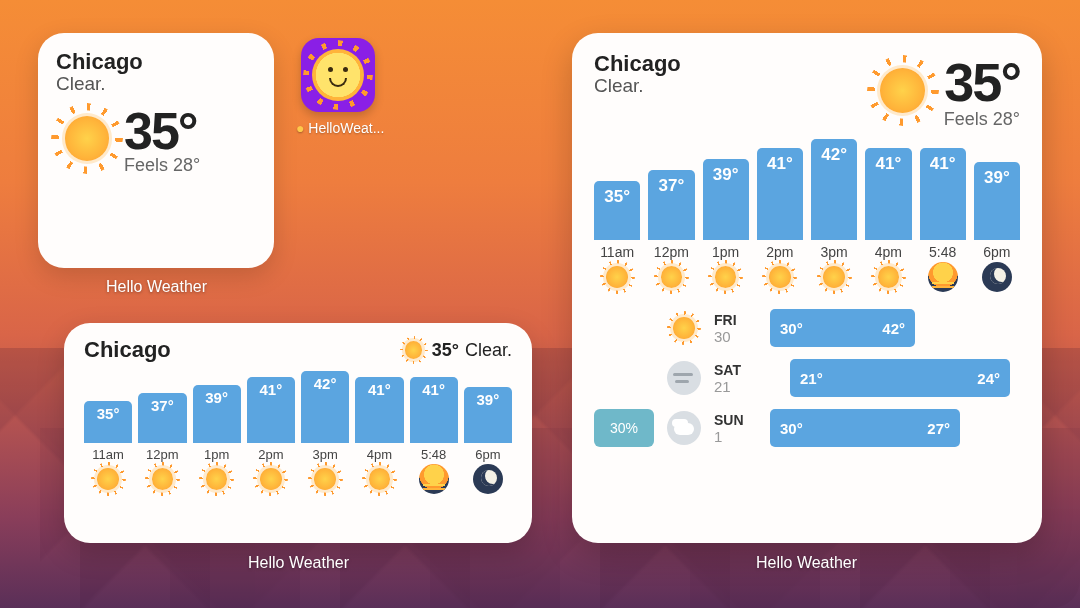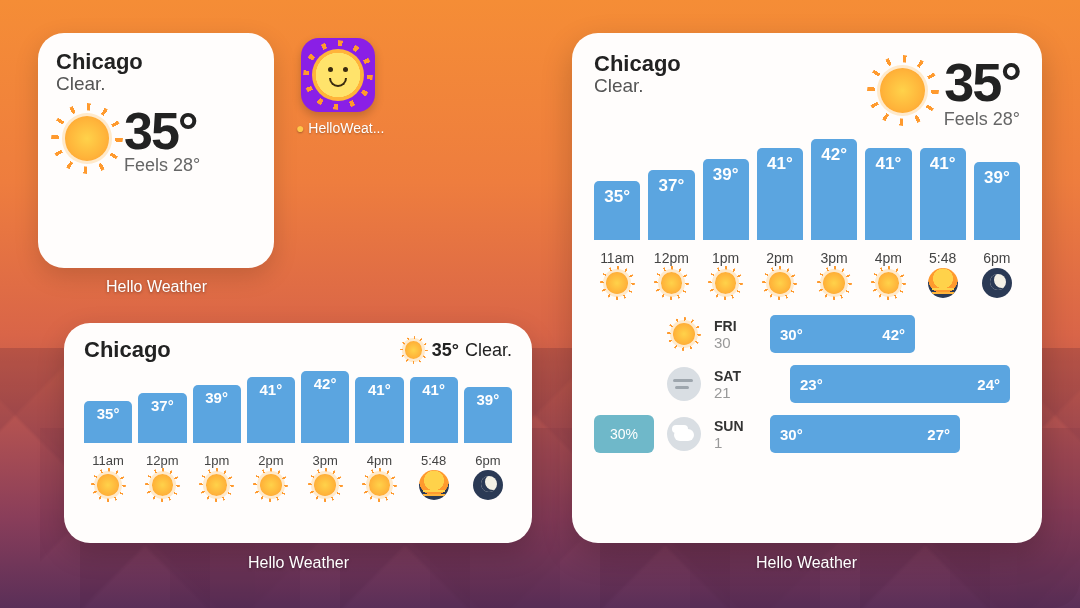--- a/index.html
+++ b/index.html
@@ -70,21 +70,21 @@
   
   .hours { display: flex; gap: 6px; align-items: flex-end; margin-top: 8px; height: 72px; }
   .lg .hours { height: 102px; gap: 8px; }
   .hour { flex: 1; display: flex; flex-direction: column; align-items: center; }
   .bar {
     width: 100%; background: #5ba5e0; border-radius: 5px 5px 0 0;
     display: flex; align-items: flex-start; justify-content: center;
     color: #fff; font-size: 15px; font-weight: 600; padding-top: 4px;
   }
   .lg .bar { font-size: 17px; padding-top: 6px; }
-  .time-row { display: flex; gap: 6px; margin-top: 10px; }
+  .time-row { display: flex; gap: 6px; margin-top: 4px; }
   .lg .time-row { gap: 8px; }
   .time { flex: 1; text-align: center; font-size: 13px; color: #444; }
   .lg .time { font-size: 14px; }
   .icon-row { display: flex; gap: 6px; margin-top: 2px; }
   .lg .icon-row { gap: 8px; }
   .icon-cell { flex: 1; display: flex; justify-content: center; }
 
   
   .widget-lg {
     position: absolute; left: 572px; top: 33px;
@@ -407,21 +407,21 @@
         <div class="chip" style="visibility: hidden;"></div>
         <div class="ic">
           <div class="wind"></div>
         </div>
         <div class="dlab">
           <div class="dname">SAT</div>
           <div class="dnum">21</div>
         </div>
         <div class="rangebar">
           <div class="seg" style="left: 8%; width: 88%; background: rgb(91, 165, 224);">
-            <span>23°</span>
+            <span>21°</span>
             <span>24°</span>
           </div>
         </div>
       </div>
       <div class="frow">
         <div class="chip" style="background: rgb(111, 184, 201);">30%</div>
         <div class="ic">
           <div class="cloudy"></div>
         </div>
         <div class="dlab">

